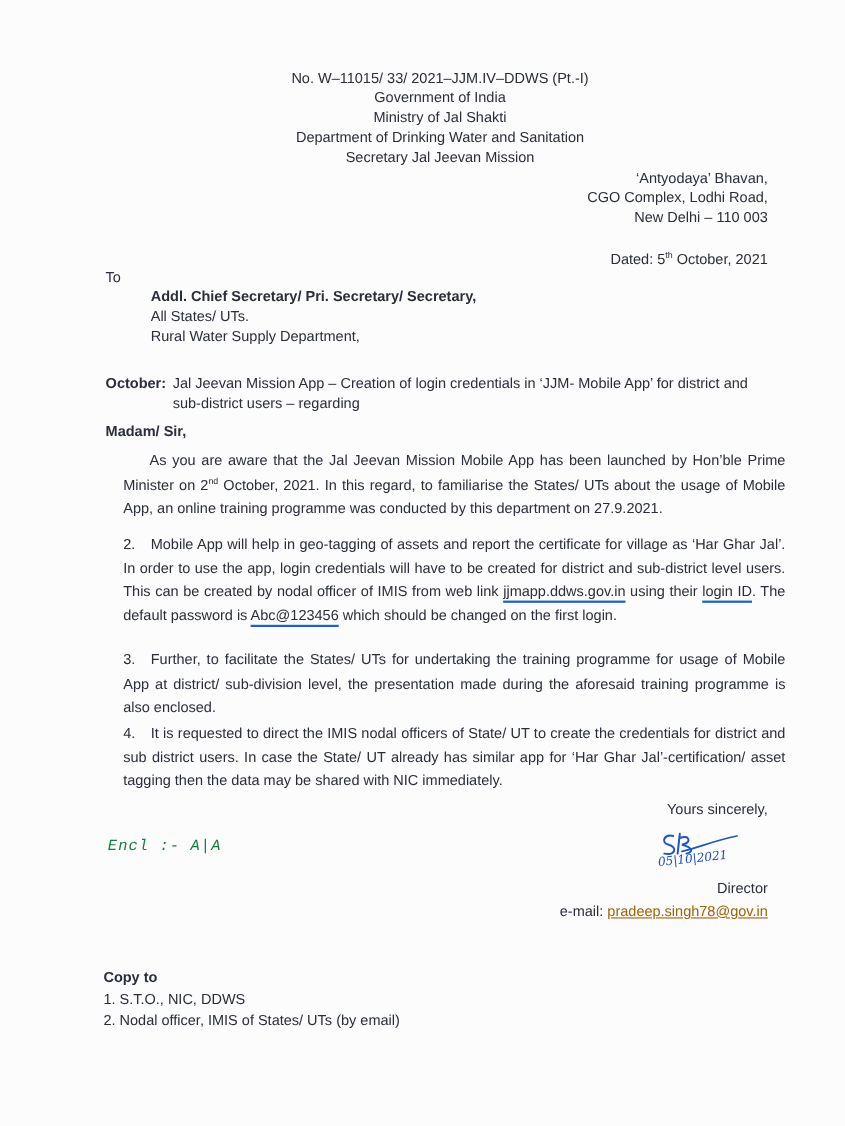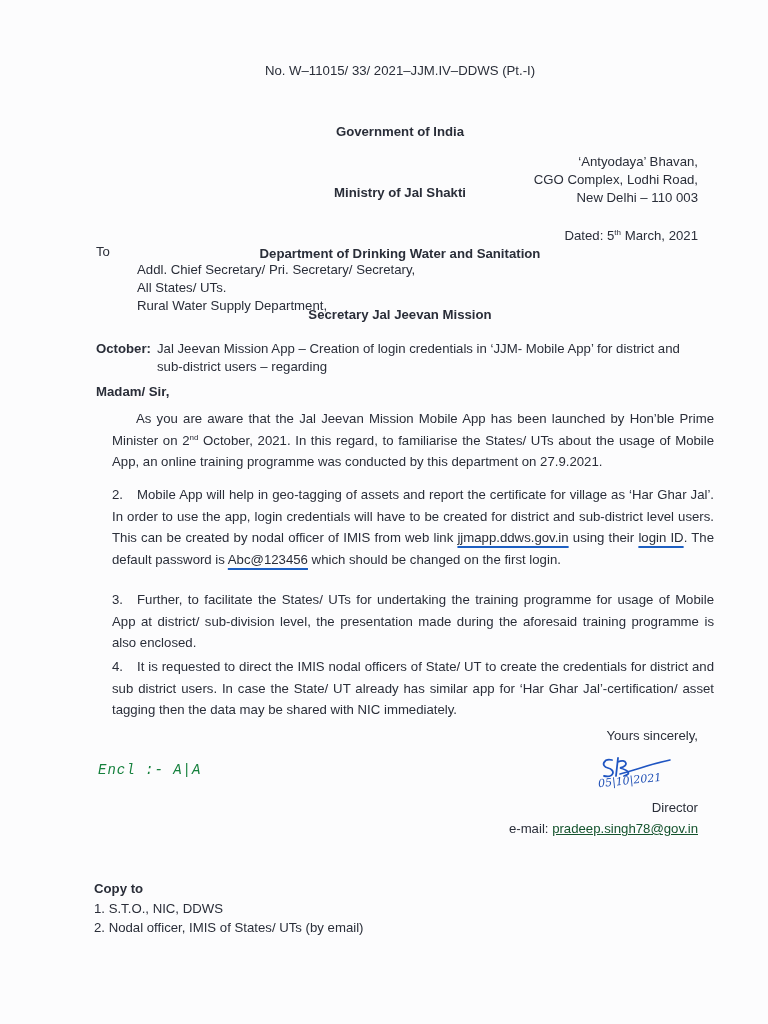--- a/index.html
+++ b/index.html
@@ -23,21 +23,21 @@
     .center-block {
       position: absolute;
       left: 200px;
       width: 400px;
       top: 62px;
       text-align: center;
       font-size: 13.2px;
       line-height: 18px;
     }
     .center-block .fileno { font-weight: normal; }
-    .center-block .bold { font-weight: bold; margin-top: 43px; }
+    .center-block .bold { font-weight: normal; }
     .address {
       position: absolute;
       right: 70px;
       top: 153px;
       text-align: right;
       font-size: 13.2px;
       line-height: 18px;
     }
     .dated {
       position: absolute;
@@ -53,21 +53,21 @@
       top: 244px;
       font-size: 13.2px;
     }
     .recipient {
       position: absolute;
       left: 137px;
       top: 261px;
       font-size: 13.2px;
       line-height: 18px;
     }
-    .recipient .bold { font-weight: normal; }
+    .recipient .bold { font-weight: bold; }
     .subject {
       position: absolute;
       left: 96px;
       top: 340px;
       width: 610px;
       font-size: 13.2px;
       line-height: 18px;
       display: flex;
     }
     .subject .label { font-weight: bold; width: 61px; flex-shrink: 0; }
@@ -122,21 +122,21 @@
     .signer {
       position: absolute;
       right: 70px;
       top: 797px;
       text-align: right;
       font-size: 13.2px;
       line-height: 21px;
     }
     .signer .bold { font-weight: bold; }
     .signer a {
-      color: #14532d;
+      color: #a16207;
       text-decoration: underline;
     }
     .encl {
       position: absolute;
       left: 98px;
       top: 762px;
       font-family: Liberation Mono, monospace;
       font-style: italic;
       color: #15803d;
       font-size: 14px;
@@ -163,21 +163,21 @@
     <div class="bold">Department of Drinking Water and Sanitation</div>
     <div class="bold">Secretary Jal Jeevan Mission</div>
   </div>
 
   <div class="address">
     <div>‘Antyodaya’ Bhavan,</div>
     <div>CGO Complex, Lodhi Road,</div>
     <div>New Delhi – 110 003</div>
   </div>
 
-  <div class="dated"><span>Dated: 5</span><sup>th</sup><span> March, 2021</span></div>
+  <div class="dated"><span>Dated: 5</span><sup>th</sup><span> October, 2021</span></div>
 
   <div class="to">To</div>
 
   <div class="recipient">
     <div class="bold">Addl. Chief Secretary/ Pri. Secretary/ Secretary,</div>
     <div>All States/ UTs.</div>
     <div>Rural Water Supply Department,</div>
   </div>
 
   <div class="subject">

